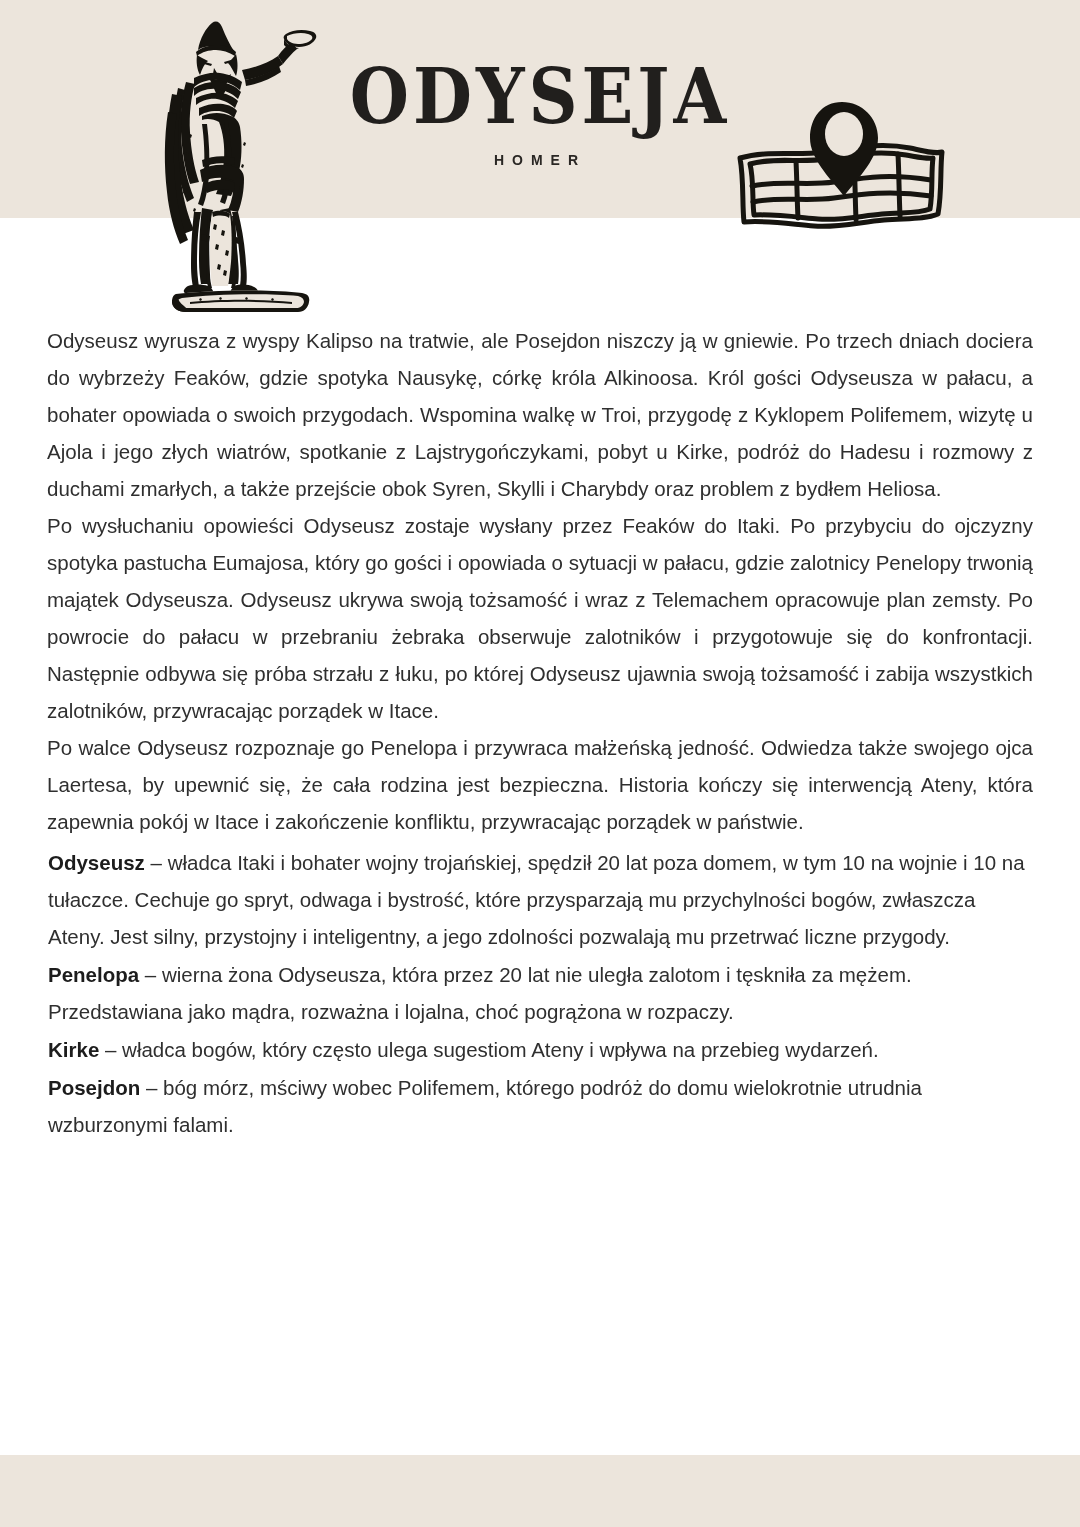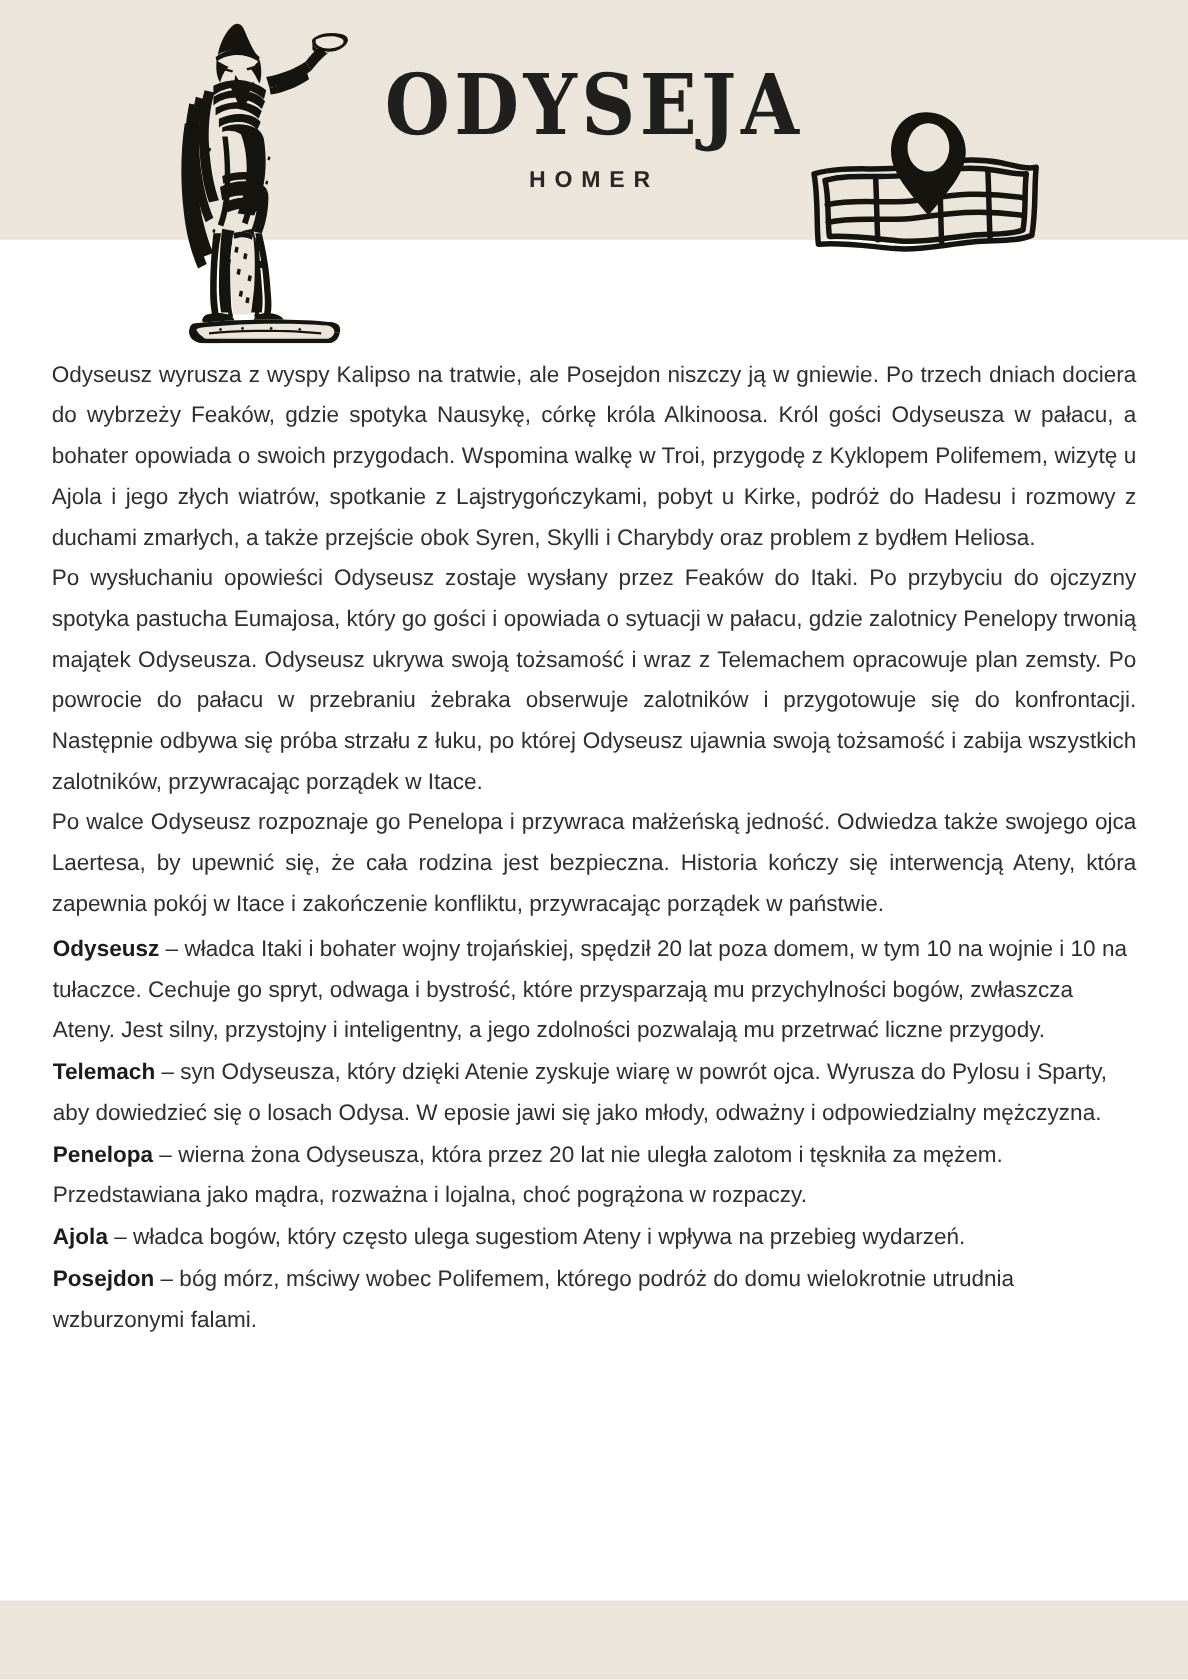--- a/index.html
+++ b/index.html
@@ -60,21 +60,21 @@
     letter-spacing: 4px;
     color: #211f1d;
     white-space: nowrap;
     transform: scaleY(1.12);
     transform-origin: center top;
   }
   .book-author {
     margin-top: 26px;
     font-family: "Liberation Sans", sans-serif;
     font-weight: 700;
-    font-size: 21px;
+    font-size: 14px;
     letter-spacing: 8px;
     color: #2a2724;
   }
 
   
   .map-icon {
     position: absolute;
     left: 728px;
     top: 96px;
     width: 230px;
@@ -257,20 +257,19 @@
 
   <div class="summary">
     <p>Odyseusz wyrusza z wyspy Kalipso na tratwie, ale Posejdon niszczy ją w gniewie. Po trzech dniach dociera do wybrzeży Feaków, gdzie spotyka Nausykę, córkę króla Alkinoosa. Król gości Odyseusza w pałacu, a bohater opowiada o swoich przygodach. Wspomina walkę w Troi, przygodę z Kyklopem Polifemem, wizytę u Ajola i jego złych wiatrów, spotkanie z Lajstrygończykami, pobyt u Kirke, podróż do Hadesu i rozmowy z duchami zmarłych, a także przejście obok Syren, Skylli i Charybdy oraz problem z bydłem Heliosa.</p>
     <p>Po wysłuchaniu opowieści Odyseusz zostaje wysłany przez Feaków do Itaki. Po przybyciu do ojczyzny spotyka pastucha Eumajosa, który go gości i opowiada o sytuacji w pałacu, gdzie zalotnicy Penelopy trwonią majątek Odyseusza. Odyseusz ukrywa swoją tożsamość i wraz z Telemachem opracowuje plan zemsty. Po powrocie do pałacu w przebraniu żebraka obserwuje zalotników i przygotowuje się do konfrontacji. Następnie odbywa się próba strzału z łuku, po której Odyseusz ujawnia swoją tożsamość i zabija wszystkich zalotników, przywracając porządek w Itace.</p>
     <p>Po walce Odyseusz rozpoznaje go Penelopa i przywraca małżeńską jedność. Odwiedza także swojego ojca Laertesa, by upewnić się, że cała rodzina jest bezpieczna. Historia kończy się interwencją Ateny, która zapewnia pokój w Itace i zakończenie konfliktu, przywracając porządek w państwie.</p>
   </div>
 
 
   <div class="characters">
     <p class="bio"><span class="name">Odyseusz</span><span> – władca Itaki i bohater wojny trojańskiej, spędził 20 lat poza domem, w tym 10 na wojnie i 10 na tułaczce. Cechuje go spryt, odwaga i bystrość, które przysparzają mu przychylności bogów, zwłaszcza Ateny. Jest silny, przystojny i inteligentny, a jego zdolności pozwalają mu przetrwać liczne przygody.</span></p>
-    <p class="bio"><span class="name">Telemach</span><span> – syn Odyseusza, który dzięki Atenie zyskuje wiarę w powrót ojca. Wyrusza do Pylosu i Sparty, aby dowiedzieć się o losach Odysa. W eposie jawi się jako młody, odważny i odpowiedzialny mężczyzna.</span></p>
     <p class="bio"><span class="name">Penelopa</span><span> – wierna żona Odyseusza, która przez 20 lat nie uległa zalotom i tęskniła za mężem. Przedstawiana jako mądra, rozważna i lojalna, choć pogrążona w rozpaczy.</span></p>
-    <p class="bio"><span class="name">Ajola</span><span> – władca bogów, który często ulega sugestiom Ateny i wpływa na przebieg wydarzeń.</span></p>
+    <p class="bio"><span class="name">Kirke</span><span> – władca bogów, który często ulega sugestiom Ateny i wpływa na przebieg wydarzeń.</span></p>
     <p class="bio"><span class="name">Posejdon</span><span> – bóg mórz, mściwy wobec Polifemem, którego podróż do domu wielokrotnie utrudnia wzburzonymi falami.</span></p>
   </div>
 </div>
 
 <div class="footer-band"></div>
 
 </body></html>

